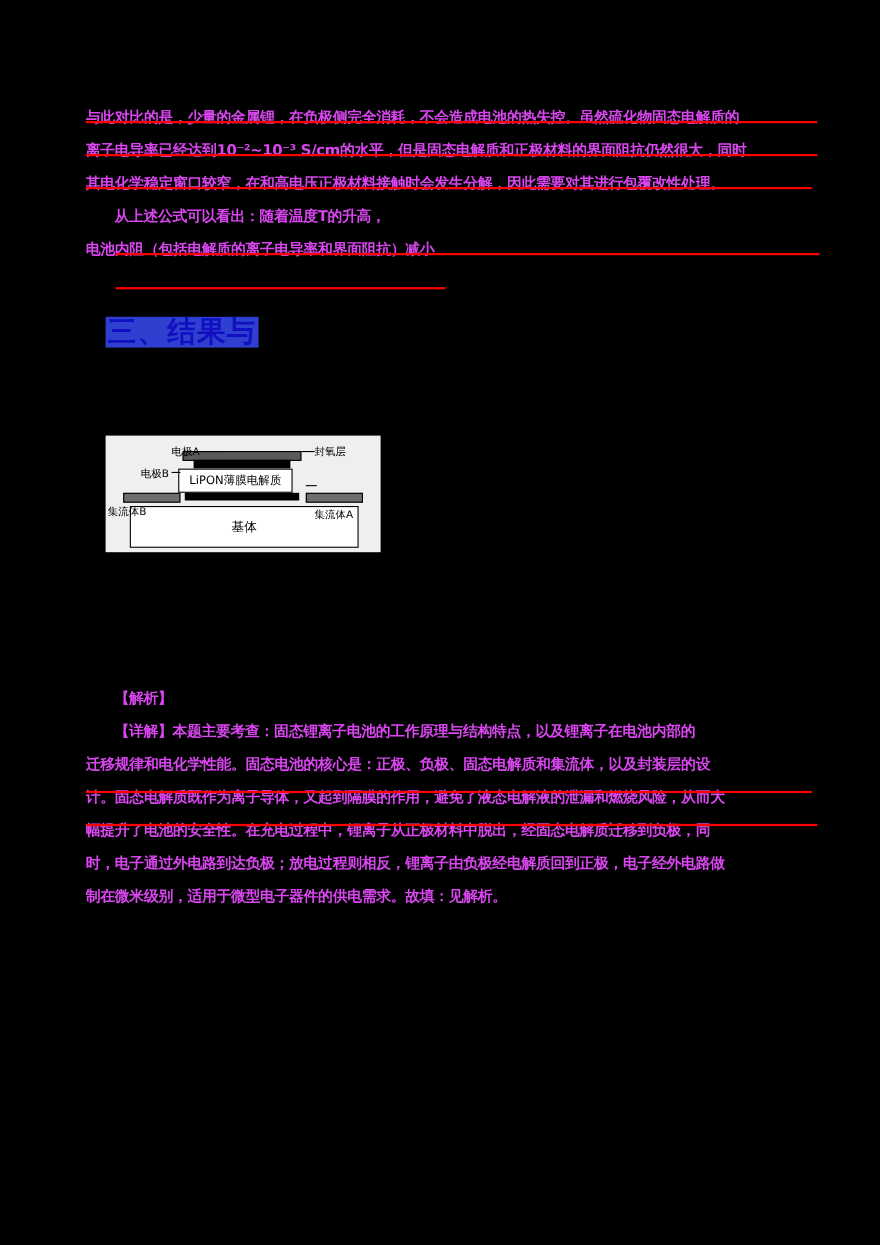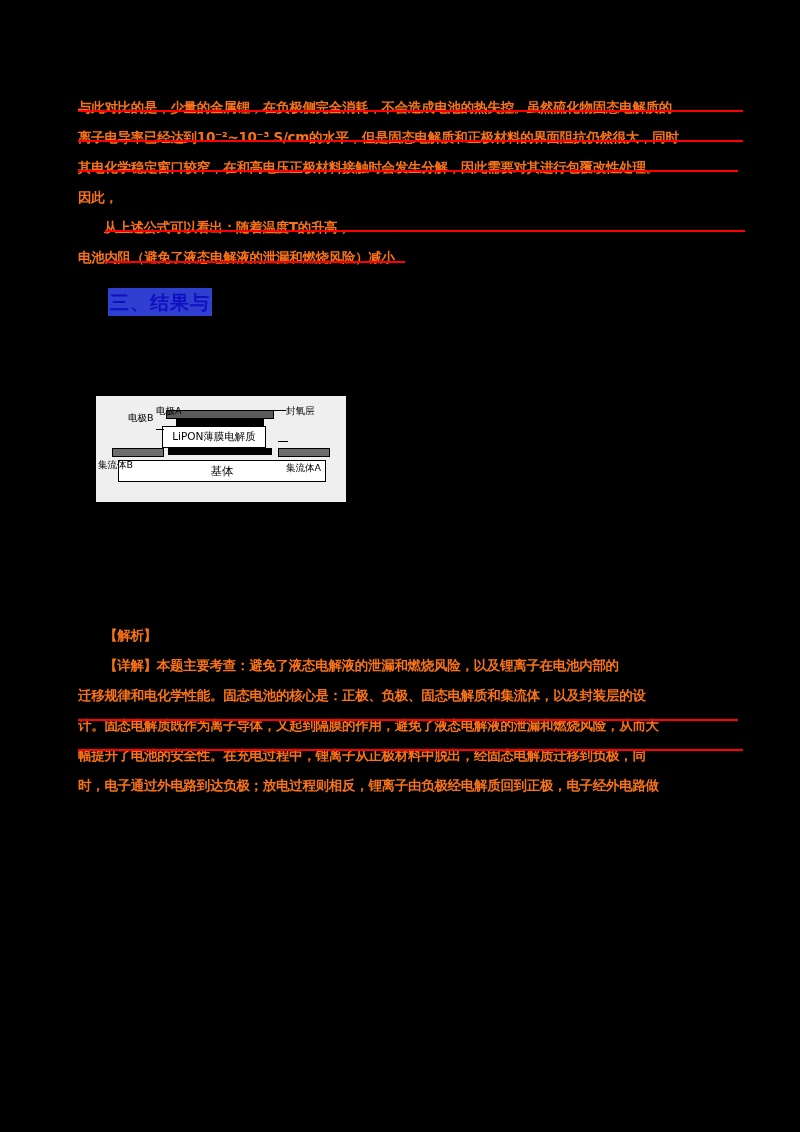--- a/index.html
+++ b/index.html
@@ -18,47 +18,47 @@
     position: absolute;
     inset: 0;
     background: #000000;
   }
 
   
   .redblock {
     position: absolute;
     left: 78px;
     width: 660px;
-    color: #f97316;
+    color: #d946ef;
     font-weight: bold;
     font-size: 13.5px;
     line-height: 30px;
     letter-spacing: -0.3px;
     text-align: justify;
   }
   .redblock.top { top: 92px; }
   .redblock .line { white-space: nowrap; overflow: hidden; }
   .indent { text-indent: 26px; }
 
   
   .rule {
     position: absolute;
     height: 1.5px;
     background: #ff0000;
   }
 
   
   .blue-heading {
     position: absolute;
-    left: 108px;
+    left: 96px;
     top: 288px;
     color: #1010c0;
     background: #2f3fd0;
     font-weight: bold;
-    font-size: 19px;
+    font-size: 26px;
     line-height: 26px;
     padding: 1px 2px;
     letter-spacing: 1px;
     white-space: nowrap;
   }
 
   
   .figure {
     position: absolute;
     left: 96px;
@@ -109,40 +109,40 @@
     background: #6e6e6e;
     border: 1px solid #000;
   }
   .collB {
     left: 16px; top: 52px; width: 52px; height: 9px;
     background: #6e6e6e;
     border: 1px solid #000;
   }
   
   .substrate {
-    left: 22px; top: 64px; width: 208px; height: 22px;
+    left: 22px; top: 64px; width: 208px; height: 38px;
     background: #ffffff;
     border: 1.5px solid #000;
     display: flex;
     align-items: center;
     justify-content: center;
     font-size: 11.5px;
     color: #000;
   }
 
   .fig-label {
     position: absolute;
     font-size: 9.5px;
     color: #000;
     white-space: nowrap;
     font-family: "DejaVu Sans", sans-serif;
   }
   .lbl-elecA { left: 60px; top: 9px; }
   .lbl-cap  { left: 190px; top: 9px; text-align: right; }
-  .lbl-elecB { left: 32px; top: 16px; }
+  .lbl-elecB { left: 32px; top: 29px; }
   .lbl-collA { left: 190px; top: 38px; margin-top: 28px; }
   .lbl-collB { left: 2px; top: 44px; margin-top: 19px; }
 
   .leader {
     position: absolute;
     background: #000;
     height: 1px;
   }
 
   
@@ -150,23 +150,22 @@
 </style>
 </head>
 <body>
 
 <div class="page">
 
   <div class="redblock top">
     <div class="line">与此对比的是，少量的金属锂，在负极侧完全消耗，不会造成电池的热失控。虽然硫化物固态电解质的</div>
     <div class="line">离子电导率已经达到10⁻²~10⁻³ S/cm的水平，但是固态电解质和正极材料的界面阻抗仍然很大，同时</div>
     <div class="line">其电化学稳定窗口较窄，在和高电压正极材料接触时会发生分解，因此需要对其进行包覆改性处理。</div>
-    <div class="line">因此，</div>
     <div class="line indent">从上述公式可以看出：随着温度T的升高，</div>
-    <div class="line">电池内阻（避免了液态电解液的泄漏和燃烧风险）减小</div>
+    <div class="line">电池内阻（包括电解质的离子电导率和界面阻抗）减小</div>
   </div>
 
   <div class="rule" style="left:78px; top:110px; width:665px;"></div>
   <div class="rule" style="left:78px; top:140px; width:665px;"></div>
   <div class="rule" style="left:78px; top:170px; width:660px;"></div>
   <div class="rule" style="left:105px; top:230px; width:640px;"></div>
   <div class="rule" style="left:105px; top:261px; width:300px;"></div>
 
   <div class="blue-heading">三、结果与</div>
 
@@ -188,23 +187,24 @@
 
       <div class="leader" style="left:88px; top:14px; width:22px;"></div>
       <div class="leader" style="left:178px; top:14px; width:12px;"></div>
       <div class="leader" style="left:60px; top:33px; width:8px;"></div>
       <div class="leader" style="left:182px; top:45px; width:10px;"></div>
     </div>
   </div>
 
   <div class="redblock bottom">
     <div class="line indent">【解析】</div>
-    <div class="line indent">【详解】本题主要考查：避免了液态电解液的泄漏和燃烧风险，以及锂离子在电池内部的</div>
+    <div class="line indent">【详解】本题主要考查：固态锂离子电池的工作原理与结构特点，以及锂离子在电池内部的</div>
     <div class="line">迁移规律和电化学性能。固态电池的核心是：正极、负极、固态电解质和集流体，以及封装层的设</div>
     <div class="line">计。固态电解质既作为离子导体，又起到隔膜的作用，避免了液态电解液的泄漏和燃烧风险，从而大</div>
     <div class="line">幅提升了电池的安全性。在充电过程中，锂离子从正极材料中脱出，经固态电解质迁移到负极，同</div>
     <div class="line">时，电子通过外电路到达负极；放电过程则相反，锂离子由负极经电解质回到正极，电子经外电路做</div>
+    <div class="line">制在微米级别，适用于微型电子器件的供电需求。故填：见解析。</div>
   </div>
 
   <div class="rule" style="left:78px; top:719px; width:660px;"></div>
   <div class="rule" style="left:78px; top:749px; width:665px;"></div>
 
 </div>
 
 </body></html>

